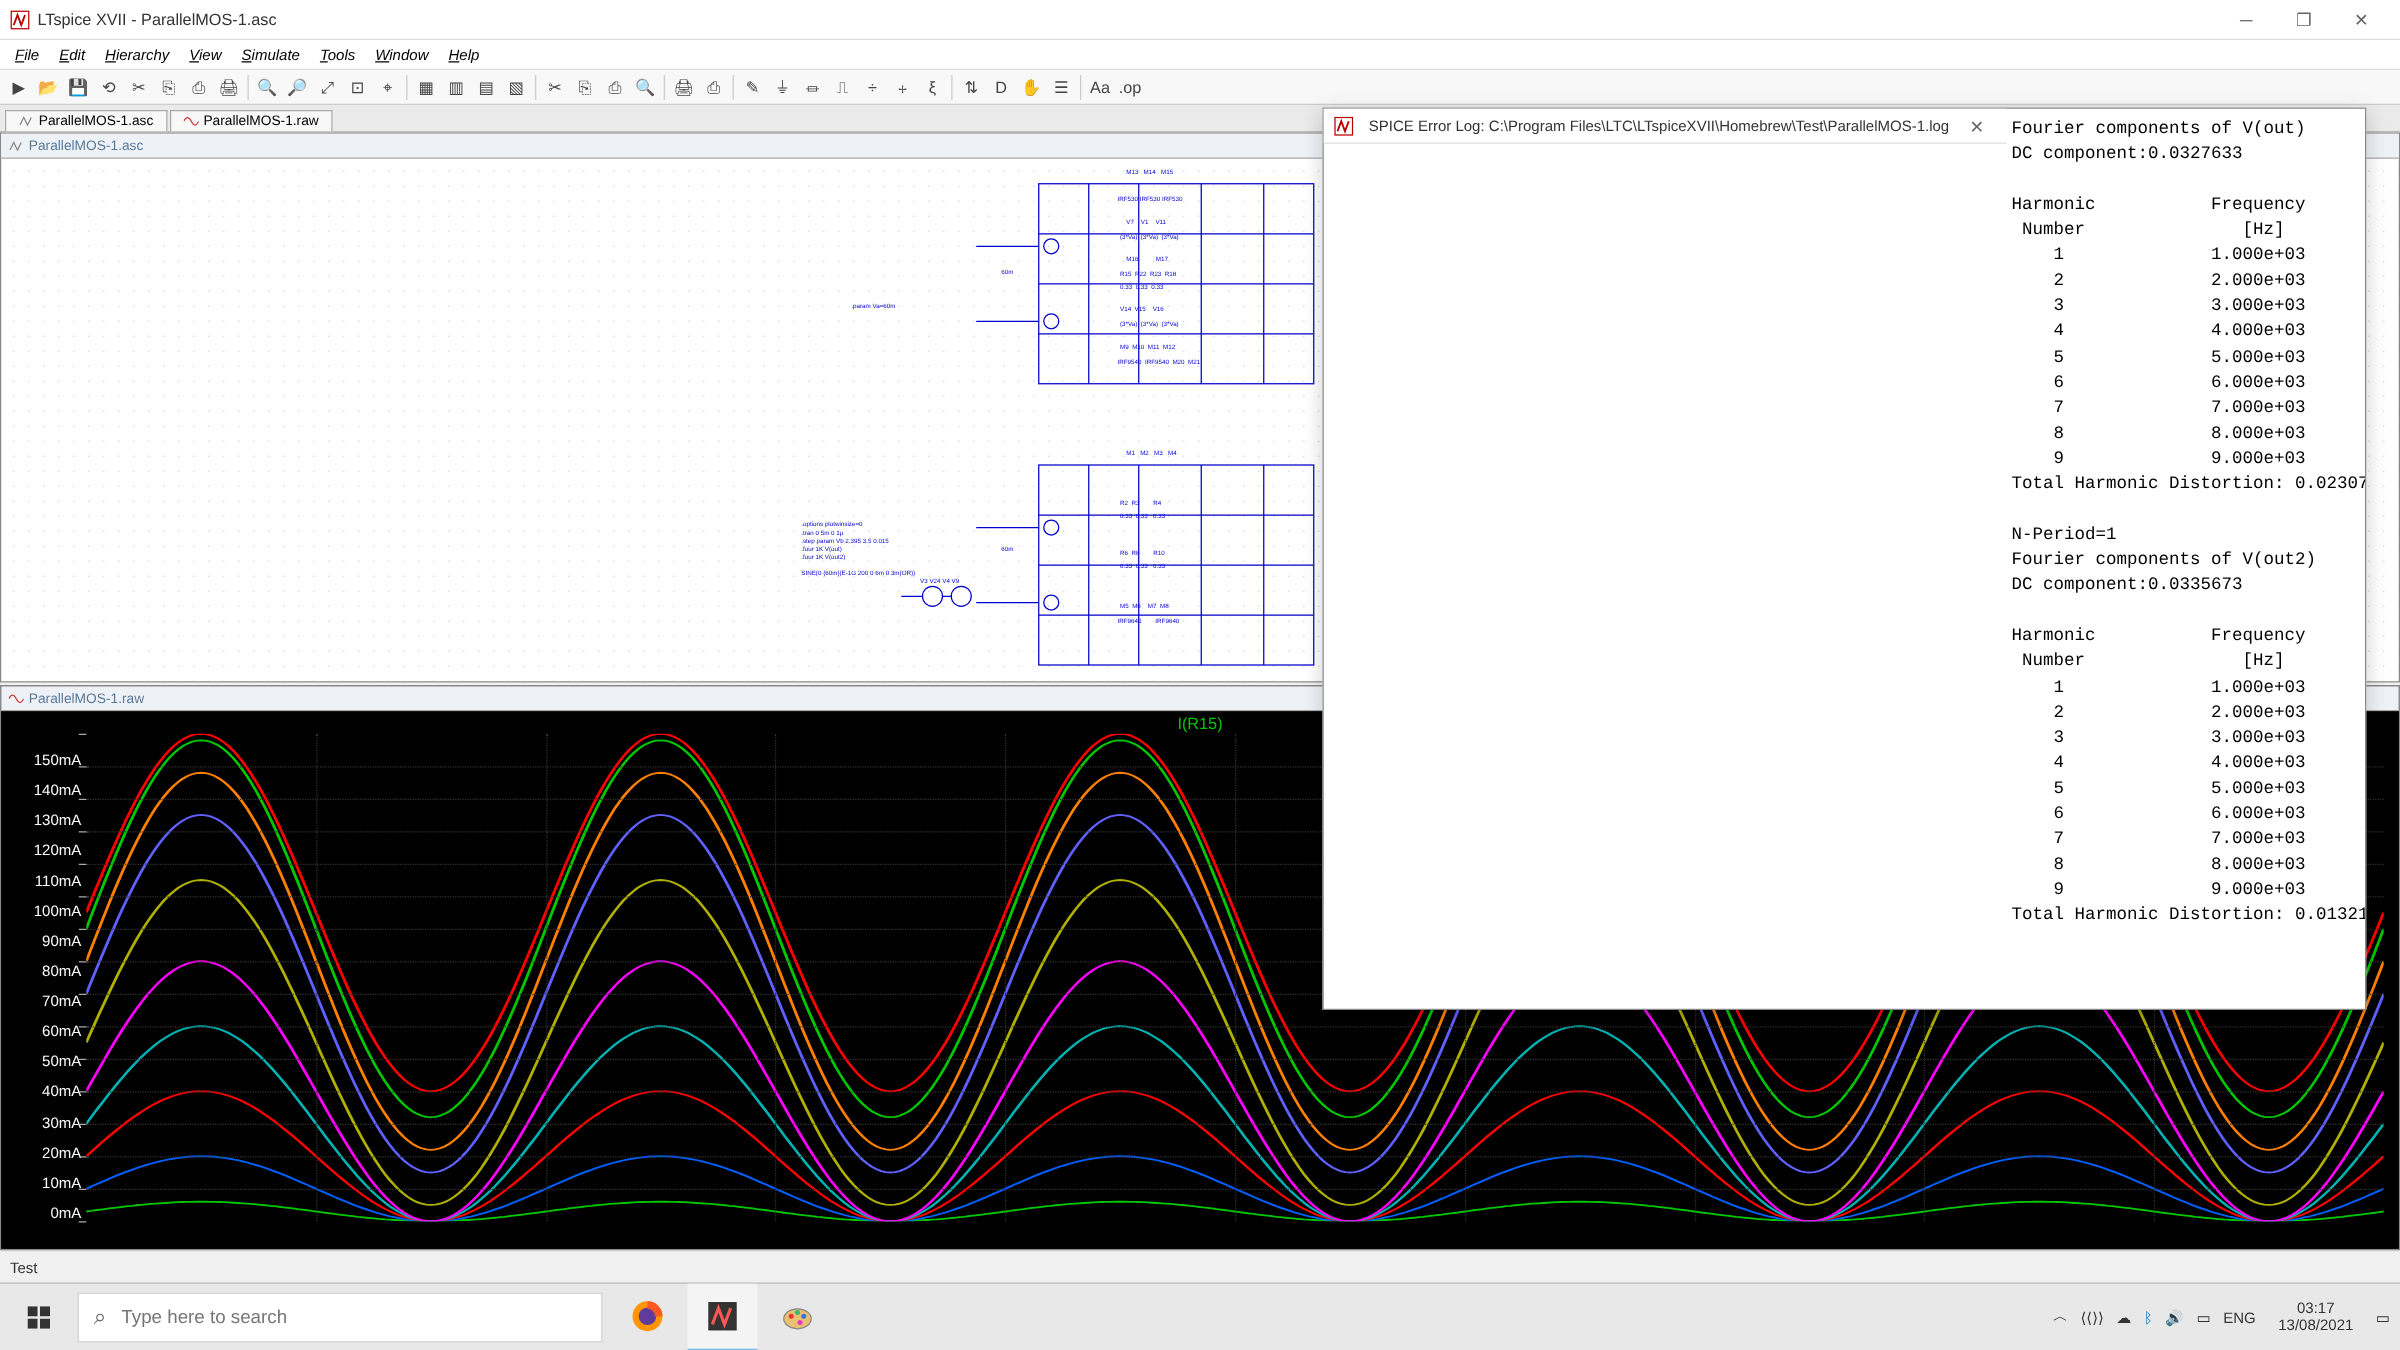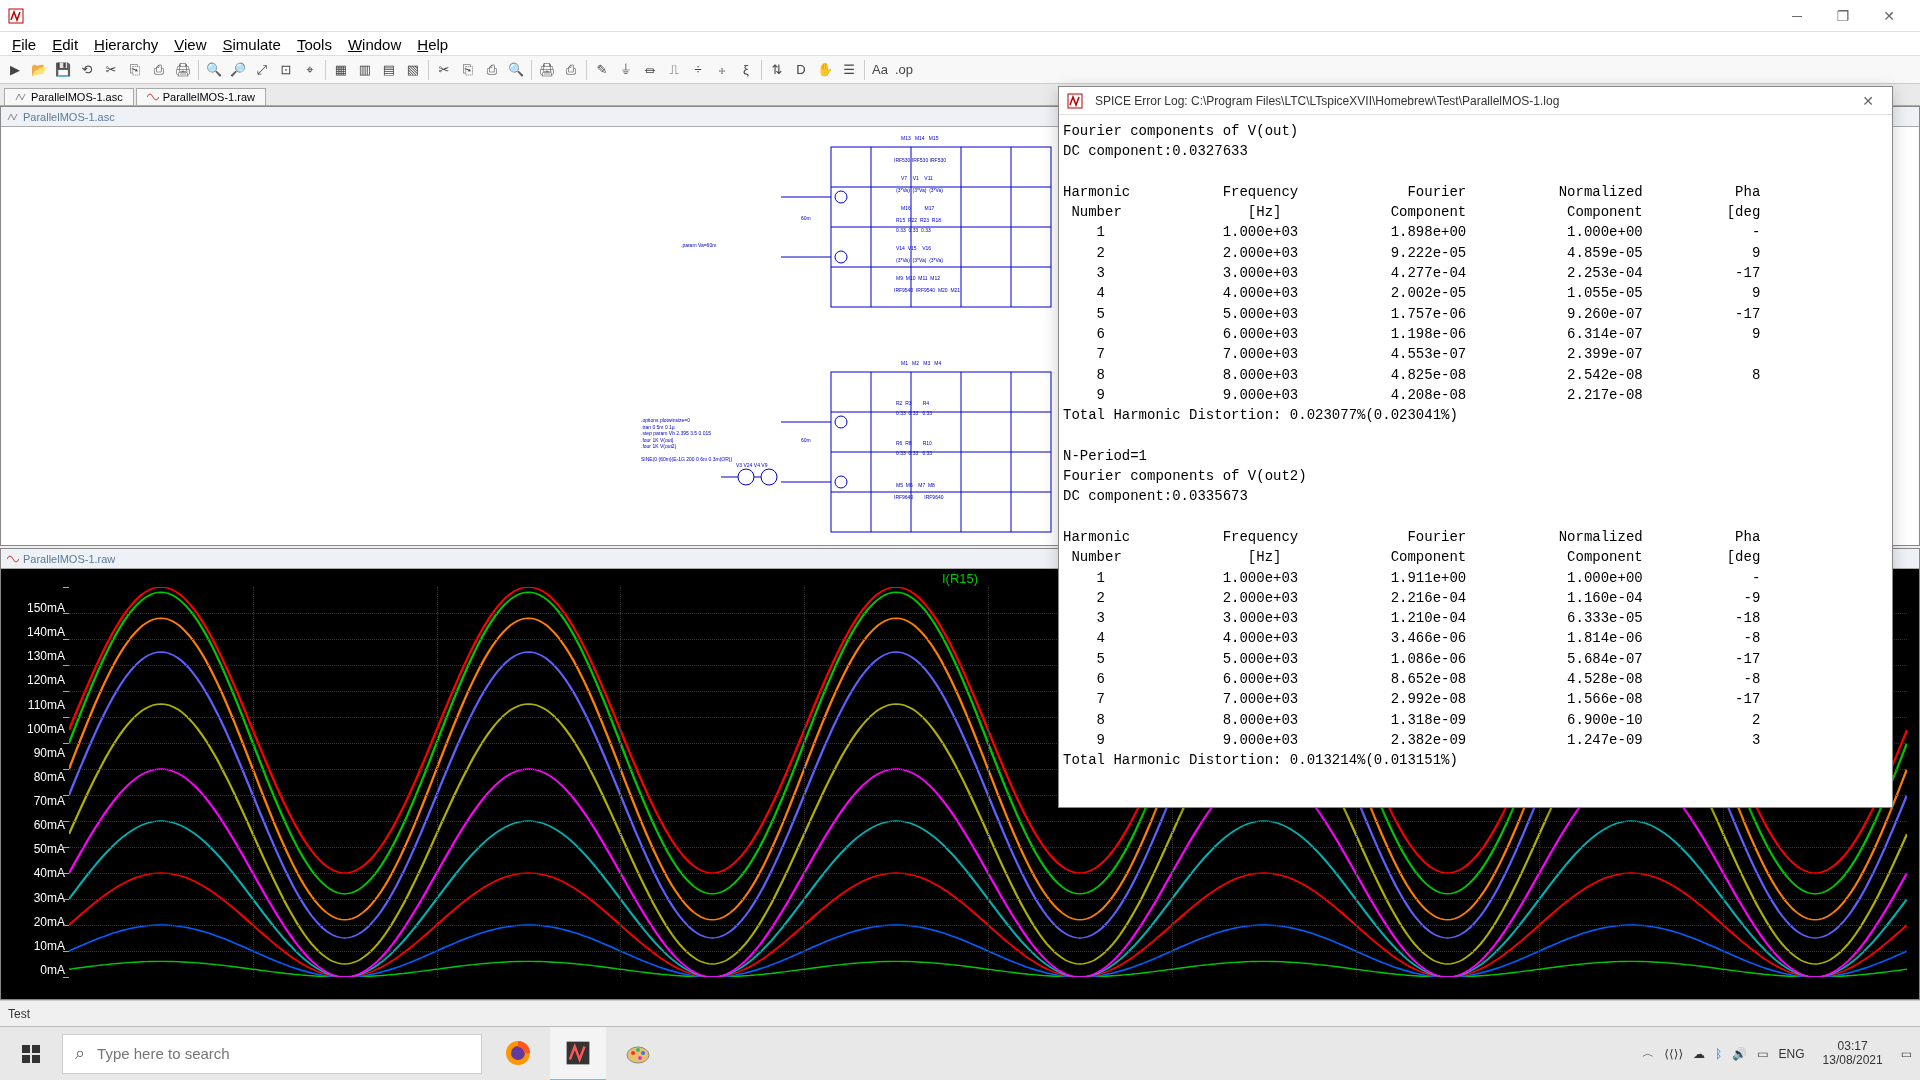--- a/index.html
+++ b/index.html
@@ -7,21 +7,21 @@
 
 
 .titlebar { height: 32px; background: #fff; display: flex; align-items: center; padding: 0 8px; border-bottom: 1px solid #ddd; }
 .app-icon { width: 16px; height: 16px; display: inline-flex; align-items: center; justify-content: center; margin-right: 6px; }
 .app-icon svg { width: 16px; height: 16px; }
 .title-text { font-size: 13px; color: #333; flex: 1; }
 .win-controls { display: flex; gap: 0; margin-left: auto; }
 .win-btn { width: 46px; height: 32px; display: flex; align-items: center; justify-content: center; color: #666; font-size: 14px; }
 
 
-.menubar { height: 24px; background: #fff; display: flex; align-items: flex-end; padding: 0 4px; border-bottom: 1px solid #ddd; font-size: 15px; }
+.menubar { height: 24px; background: #fff; display: flex; align-items: center; padding: 0 4px; border-bottom: 1px solid #ddd; font-size: 12px; font-style: italic; }
 .menu-item { padding: 2px 8px; color: #000; }
 .menu-item u { text-decoration: underline; }
 
 
 .toolbar { height: 28px; background: #f8f8f8; display: flex; align-items: center; padding: 0 4px; border-bottom: 1px solid #ccc; gap: 2px; }
 .tool-btn { width: 22px; height: 22px; display: flex; align-items: center; justify-content: center; border: 1px solid transparent; font-size: 13px; color: #444; }
 .tool-sep { width: 1px; height: 20px; background: #ccc; margin: 0 2px; }
 
 
 .tabbar { height: 22px; background: #eaeaea; display: flex; align-items: flex-end; padding: 0 4px; border-bottom: 1px solid #aaa; gap: 2px; }
@@ -50,21 +50,21 @@
 .y-label { color: #fff; font-size: 12px; text-align: right; padding-right: 4px; font-family: Arial; white-space: nowrap; }
 .x-labels { position: absolute; left: 66px; right: 10px; bottom: 2px; display: flex; justify-content: space-between; }
 .x-label { color: #fff; font-size: 12px; font-family: Arial; }
 .plot-area { position: absolute; left: 68px; right: 12px; top: 18px; bottom: 22px; }
 .plot-grid { position: absolute; inset: 0; }
 .grid-h { position: absolute; left: 0; right: 0; height: 0; border-top: 1px dotted #333; }
 .grid-v { position: absolute; top: 0; bottom: 0; width: 0; border-left: 1px dotted #333; }
 .tick-h { position: absolute; width: 6px; height: 1px; background: #aaa; left: -6px; }
 
 
-.errlog { position: absolute; left: 1058px; top: 86px; width: 835px; height: 722px; background: #fff; border: 1px solid #888; box-shadow: 0 4px 16px rgba(0,0,0,.2); z-index: 50; display: flex; flex-direction: column; }
+.errlog { position: absolute; left: 1058px; top: 86px; width: 835px; height: 722px; background: #fff; border: 1px solid #888; box-shadow: 0 4px 16px rgba(0,0,0,.2); z-index: 50; display: flex; flex-direction: row; }
 .errlog-title { height: 28px; background: #fff; display: flex; align-items: center; padding: 0 8px; border-bottom: 1px solid #ddd; gap: 6px; }
 .errlog-title-text { font-size: 12px; color: #333; flex: 1; white-space: nowrap; overflow: hidden; }
 .errlog-body { flex: 1; overflow: auto; padding: 6px 4px; font-family: "Courier New", monospace; font-size: 14px; line-height: 1.45; white-space: pre; color: #000; }
 
 
 .statusbar { height: 26px; background: #f0f0f0; border-top: 1px solid #ccc; display: flex; align-items: center; padding: 0 8px; font-size: 12px; color: #333; }
 
 
 .taskbar { height: 54px; background: #e8e8e8; border-top: 1px solid #bbb; display: flex; align-items: center; padding: 0 0; position: absolute; bottom: 0; left: 0; right: 0; }
 .start-btn { width: 62px; height: 54px; display: flex; align-items: center; justify-content: center; }
@@ -80,20 +80,21 @@
 </head>
 <body>
 
 <div class="titlebar">
   <span class="app-icon">
    <svg viewBox="0 0 16 16">
         <rect x="1" y="1" width="14" height="14" fill="#fff" stroke="#b00"></rect>
         <path d="M3 12 L6 4 L9 12 L12 4" stroke="#b00" fill="none" stroke-width="1.5"></path>
       </svg>
   </span>
+  <span class="title-text">LTspice XVII - ParallelMOS-1.asc</span>
   <div class="win-controls">
     <div class="win-btn">─</div>
     <div class="win-btn">❐</div>
     <div class="win-btn close">✕</div>
   </div>
 </div>
 
 <div class="menubar" id="menubar">
     <span class="menu-item"><u>F</u>ile</span>
     <span class="menu-item"><u>E</u>dit</span>

